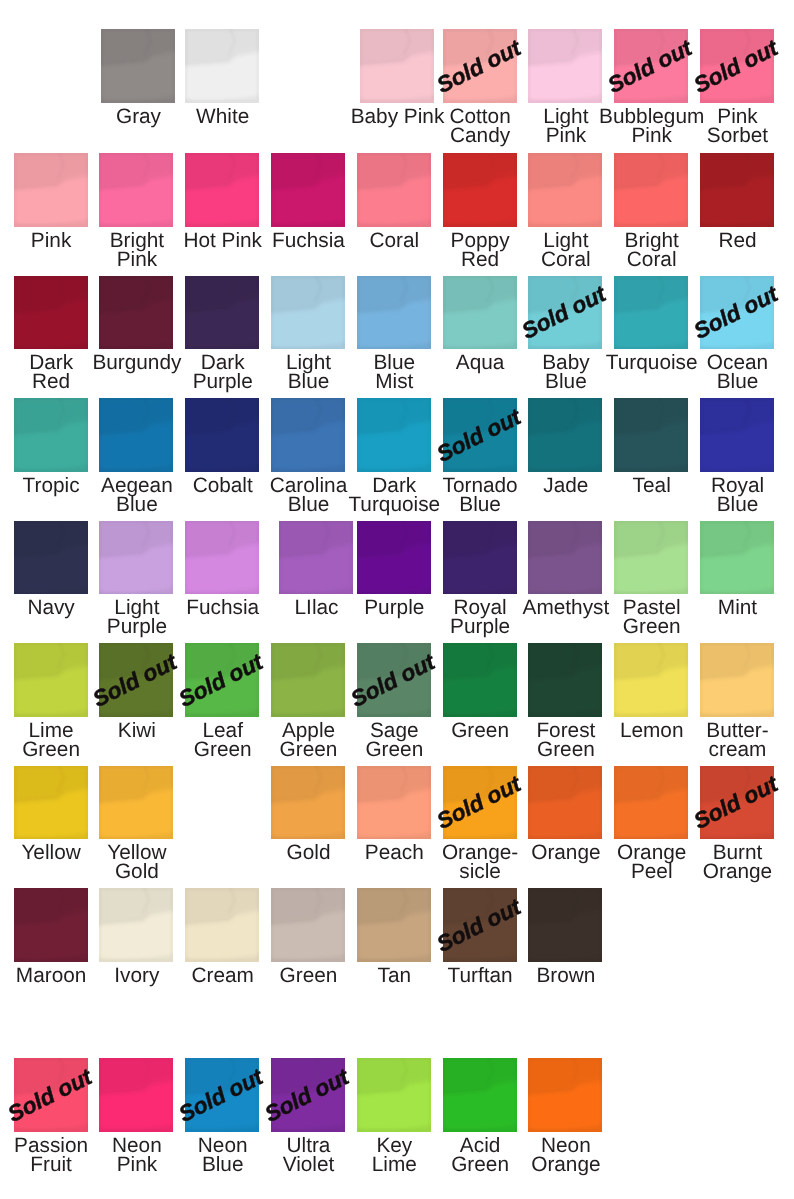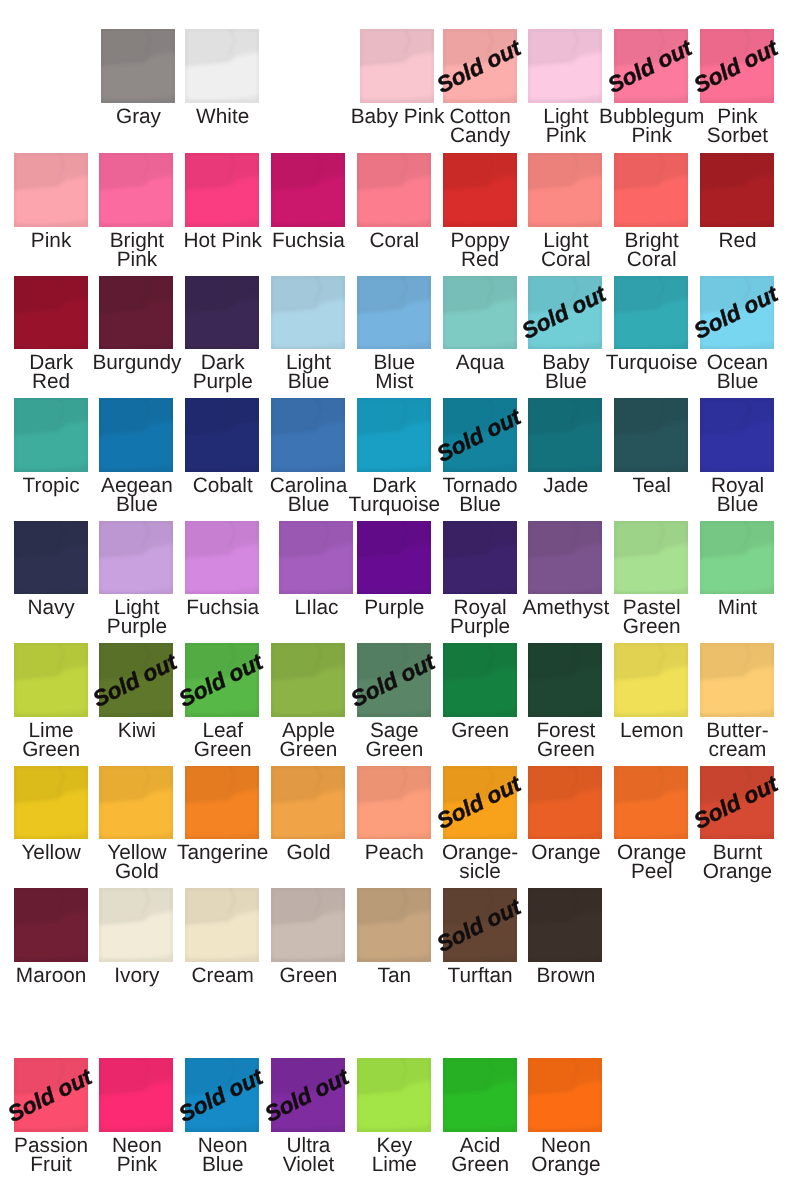--- a/index.html
+++ b/index.html
@@ -618,30 +618,20 @@
       <div class="swatch" style="background:#f9b836">
         <svg class="tex" viewBox="0 0 74 73.5" preserveAspectRatio="none">
           <use href="#fabtex"></use>
         </svg>
       </div>
       <div class="swatch-label">
         <div>Yellow</div>
         <div>Gold</div>
       </div>
     </div>
-<div class="swatch-cell" style="left:185.2px;top:765.5px">
-      <div class="swatch" style="background:#f38323">
-        <svg class="tex" viewBox="0 0 74 73.5" preserveAspectRatio="none">
-          <use href="#fabtex"></use>
-        </svg>
-      </div>
-      <div class="swatch-label">
-        <div>Tangerine</div>
-      </div>
-    </div>
 <div class="swatch-cell" style="left:271.0px;top:765.5px">
       <div class="swatch" style="background:#f0a347">
         <svg class="tex" viewBox="0 0 74 73.5" preserveAspectRatio="none">
           <use href="#fabtex"></use>
         </svg>
       </div>
       <div class="swatch-label">
         <div>Gold</div>
       </div>
     </div>

